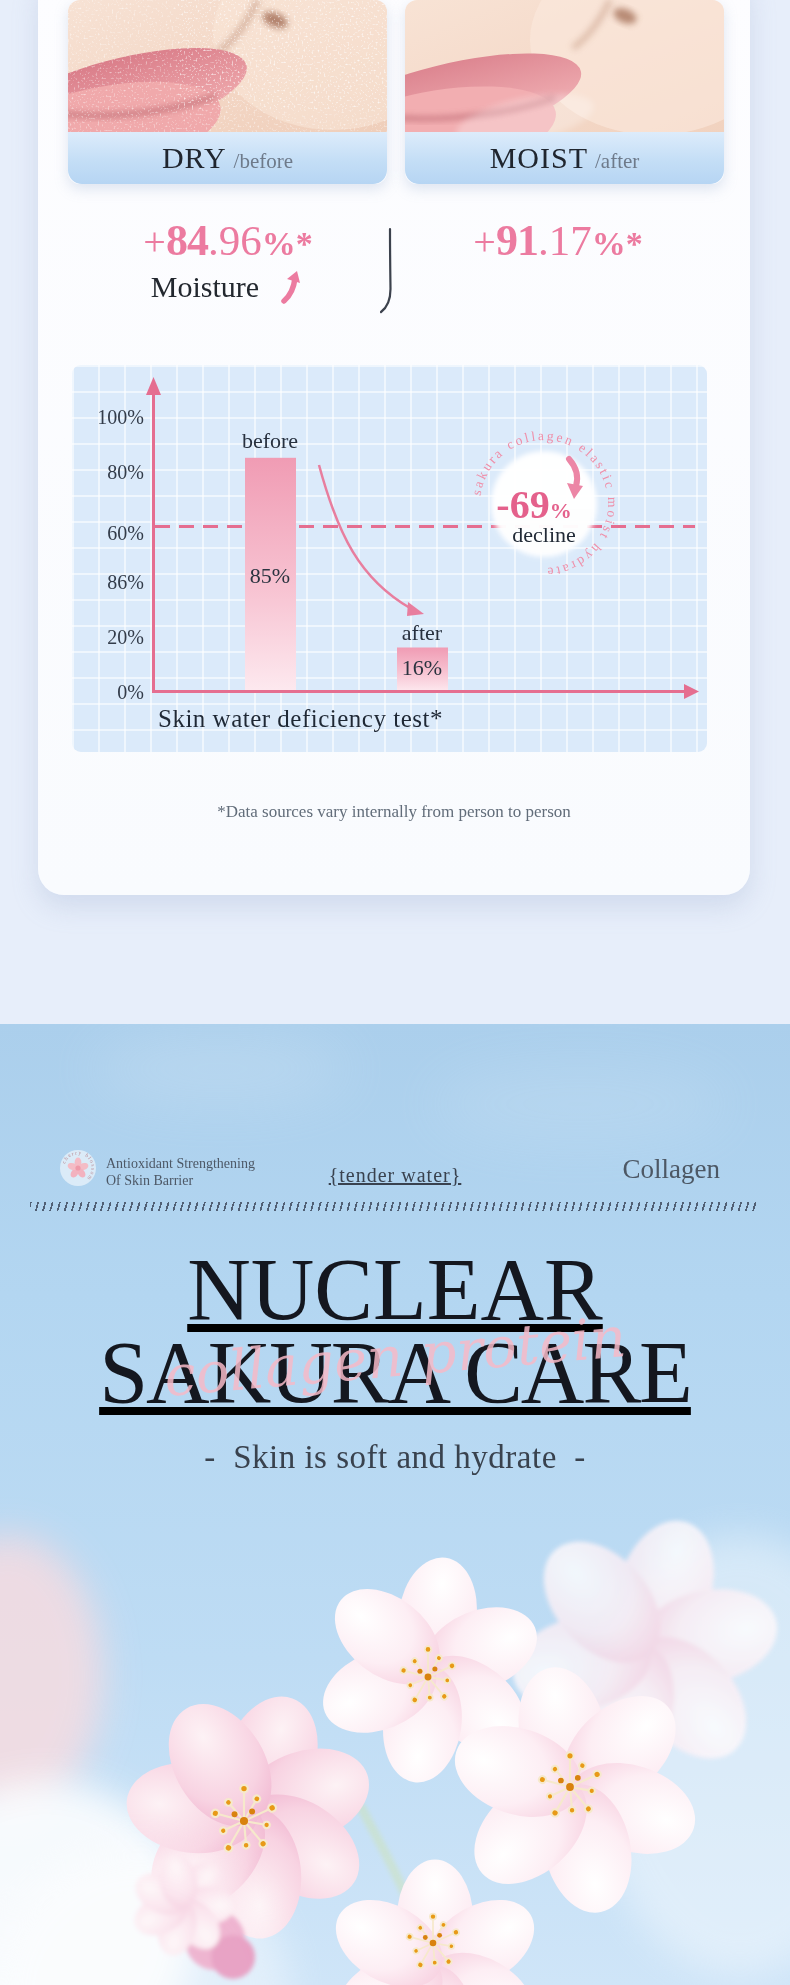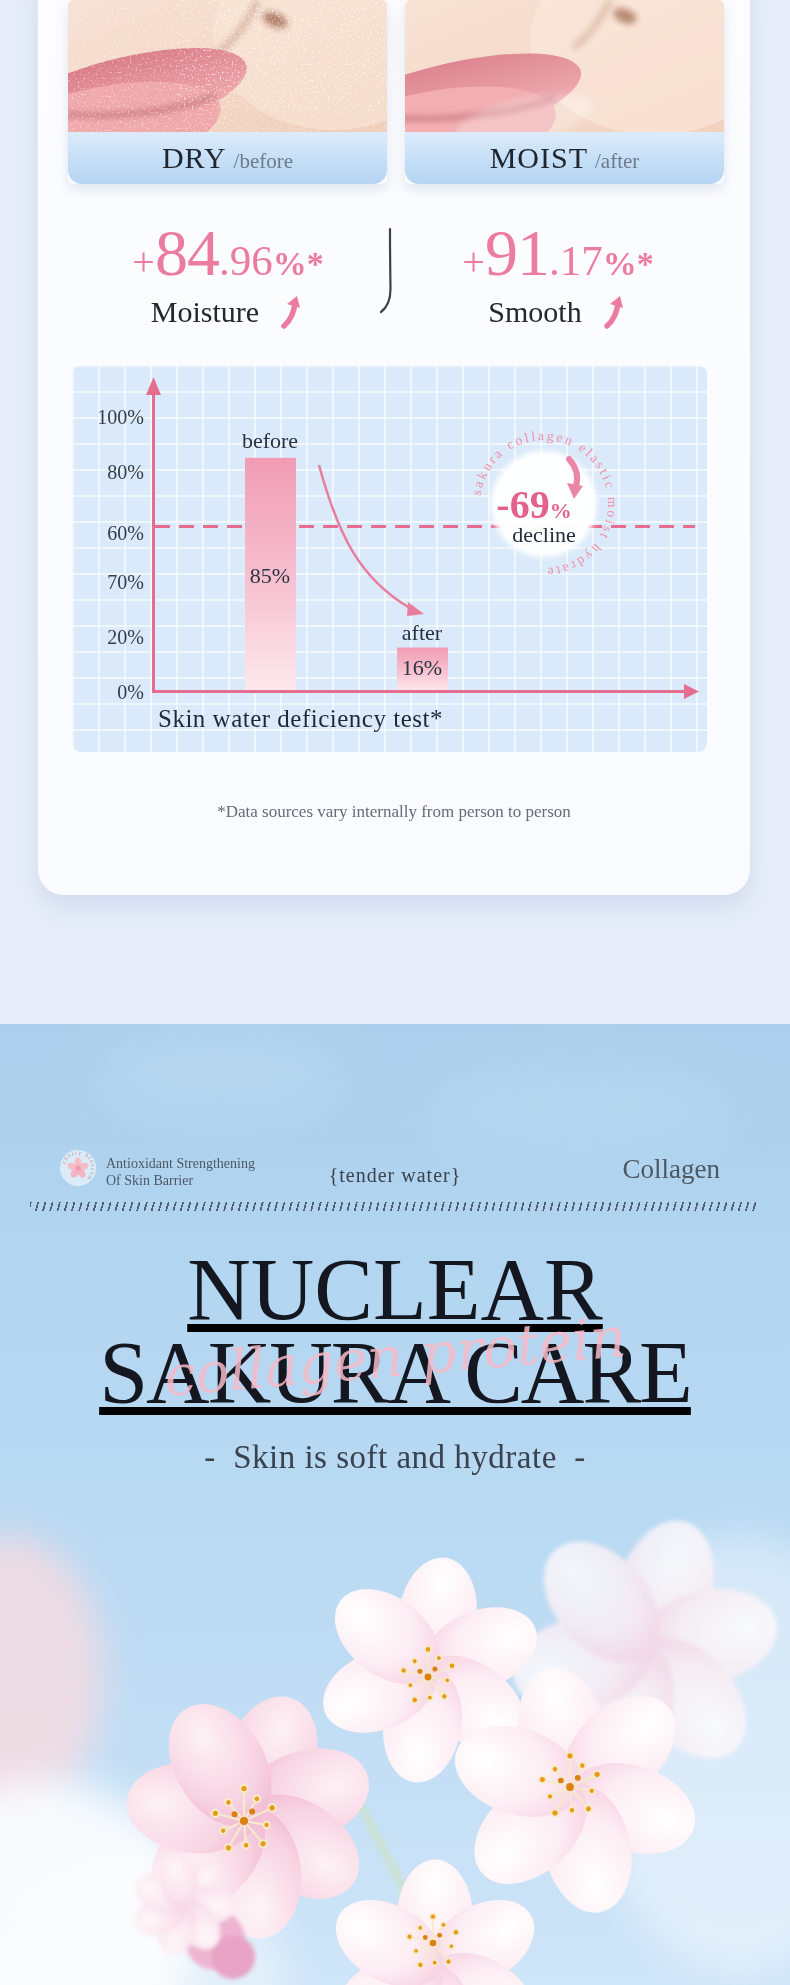--- a/index.html
+++ b/index.html
@@ -5,39 +5,39 @@
   * { margin:0; padding:0; box-sizing:border-box; }
   body { background:#dfe7f5; font-family:"Liberation Serif", serif; }
   .page { position:relative; width:790px; height:1985px; margin:0 auto; overflow:hidden;
           background:#e7eefa; }
 
   
   .card { position:absolute; left:38px; top:-30px; width:712px; height:925px;
           background:linear-gradient(180deg,#fdfdff, #f9fbfe);
           border-radius:26px; box-shadow:0 12px 26px rgba(150,170,205,.28); }
 
-  .photo-card { position:absolute; top:30px; width:319px; border-radius:6px; overflow:hidden;
+  .photo-card { position:absolute; top:30px; width:319px; border-radius:12px; overflow:hidden;
                 box-shadow:0 5px 14px rgba(140,165,200,.28); }
   .photo-card.left  { left:30px; }
   .photo-card.right { left:367px; }
   .photo { display:block; width:319px; height:132px; }
   .photo-label { height:52px; display:flex; align-items:center; justify-content:center; gap:7px;
                  background:linear-gradient(180deg,#ddecfb 0%, #c4def6 55%, #b6d5f3 100%);
                  border-radius:0 0 14px 14px; }
   .photo-word { font-size:30px; color:#20262f; letter-spacing:1px; }
   .photo-sub  { font-size:21px; color:#6e7a8a; padding-top:6px;text-align:center; }
 
   
   .stats-row { position:absolute; top:245px; left:0; right:0; height:120px; }
   .stat { position:absolute; width:270px; text-align:center; }
   .stat.left  { left:55px; }
   .stat.right { left:385px; }
   .stat-value { color:#ec7ba0; display:flex; align-items:baseline; justify-content:center; }
   .sv-plus  { font-size:40px; }
-  .sv-whole { font-size:66px; font-weight:normal; letter-spacing:-1px;text-align:right; }
+  .sv-whole { font-size:44px; font-weight:bold; letter-spacing:-1px;text-align:right; }
   .sv-frac  { font-size:43px; font-weight:normal; }
   .sv-suf   { font-size:34px; font-weight:bold; }
   .stat-label { margin-top:4px; font-size:30px; color:#23282f;
                 display:flex; align-items:flex-end; justify-content:center; gap:20px; }
   .stat-divider { position:absolute; left:342px; top:12px; }
 
   
   .chart-panel { position:absolute; left:34px; top:395px; width:635px; height:387px;
                  border-radius:9px; background-color:#dbeafa;
                  background-image:linear-gradient(rgba(255,255,255,.55) 2px, transparent 2px),
@@ -52,21 +52,21 @@
               font-size:17px; color:#626d7a; }
 
   
   .sky { position:absolute; left:0; top:1024px; width:790px; height:961px; overflow:hidden;
          background:linear-gradient(180deg,#abcfec 0%, #b3d6f1 28%, #bedcf4 66%, #cfe5f8 100%); }
   .cloud { position:absolute; border-radius:50%; background:#ffffff; filter:blur(28px); }
 
   .stamp { position:absolute; left:58px; top:124px; }
   .meta-left { position:absolute; left:106px; top:131px; font-size:14px; line-height:17px; color:#4d5866; }
   .meta-center { position:absolute; left:0; right:0; top:140px; text-align:center;
-                 font-size:20px; color:#39424f; letter-spacing:1px; }
+                 font-size:20px; color:#39424f; letter-spacing:1px;text-decoration:underline; }
   .meta-right { position:absolute; right:70px; top:130px; font-size:27px; color:#4d5865;margin-left:12px; }
   .hatch { position:absolute; left:30px; right:30px; top:178px; height:9px; opacity:.85;
            background:repeating-linear-gradient(105deg, #404b5f 0 1.7px, transparent 1.7px 7px); }
 
   .hero { position:absolute; left:0; right:0; top:225px; text-align:center; z-index:2;text-decoration:underline; }
   .hero-t1, .hero-t2 { font-size:88px; line-height:.94; color:#14171f; letter-spacing:0; }
   .hero-t2 { letter-spacing:-2px; }
   .hero-script { position:absolute; left:0; right:0; top:300px; text-align:center; z-index:3;
                  font-family:"DejaVu Serif", serif; font-style:italic; font-size:56px;
                  color:#f6bac8; opacity:.85; transform:rotate(-5deg); pointer-events:none; }
@@ -168,35 +168,28 @@
       <svg class="stat-divider" width="20" height="90" viewBox="0 0 20 90">
         <path d="M 10 2 C 10 34 10.5 58 10.5 62 C 10.5 75 5 82 1 85" stroke="#3c424d" stroke-width="2.2" fill="none" stroke-linecap="round"></path>
       </svg>
       <div class="stat right">
         <div class="stat-value">
           <span class="sv-plus">+</span>
           <span class="sv-whole">91</span>
           <span class="sv-frac">.17</span>
           <span class="sv-suf">%*</span>
         </div>
-        <div class="stat-label">
-          <span>Smooth</span>
-          <svg width="26" height="34" viewBox="0 0 26 34">
-            <path d="M 5 31 C 12 25 15 17 16 8" stroke="#ec7ba0" stroke-width="5.5" fill="none" stroke-linecap="round"></path>
-            <polygon points="8,9 18,1 21,13" fill="#ec7ba0"></polygon>
-          </svg>
-        </div>
       </div>
     </div>
 
     <div class="chart-panel">
       <span class="ytick" style="top:52px">100%</span>
       <span class="ytick" style="top:107px">80%</span>
       <span class="ytick" style="top:168px">60%</span>
-      <span class="ytick" style="top:217px">70%</span>
+      <span class="ytick" style="top:217px">86%</span>
       <span class="ytick" style="top:272px">20%</span>
       <span class="ytick" style="top:327px">0%</span>
 
       <svg class="chart-svg" width="635" height="387" viewBox="0 0 635 387">
         <defs>
           <linearGradient id="barG" x1="0" y1="0" x2="0" y2="1">
             <stop offset="0" stop-color="#f09cb4"></stop>
               <stop offset=".55" stop-color="#f7c2d1"></stop>
               <stop offset="1" stop-color="#fde9ef"></stop>
           </linearGradient>

